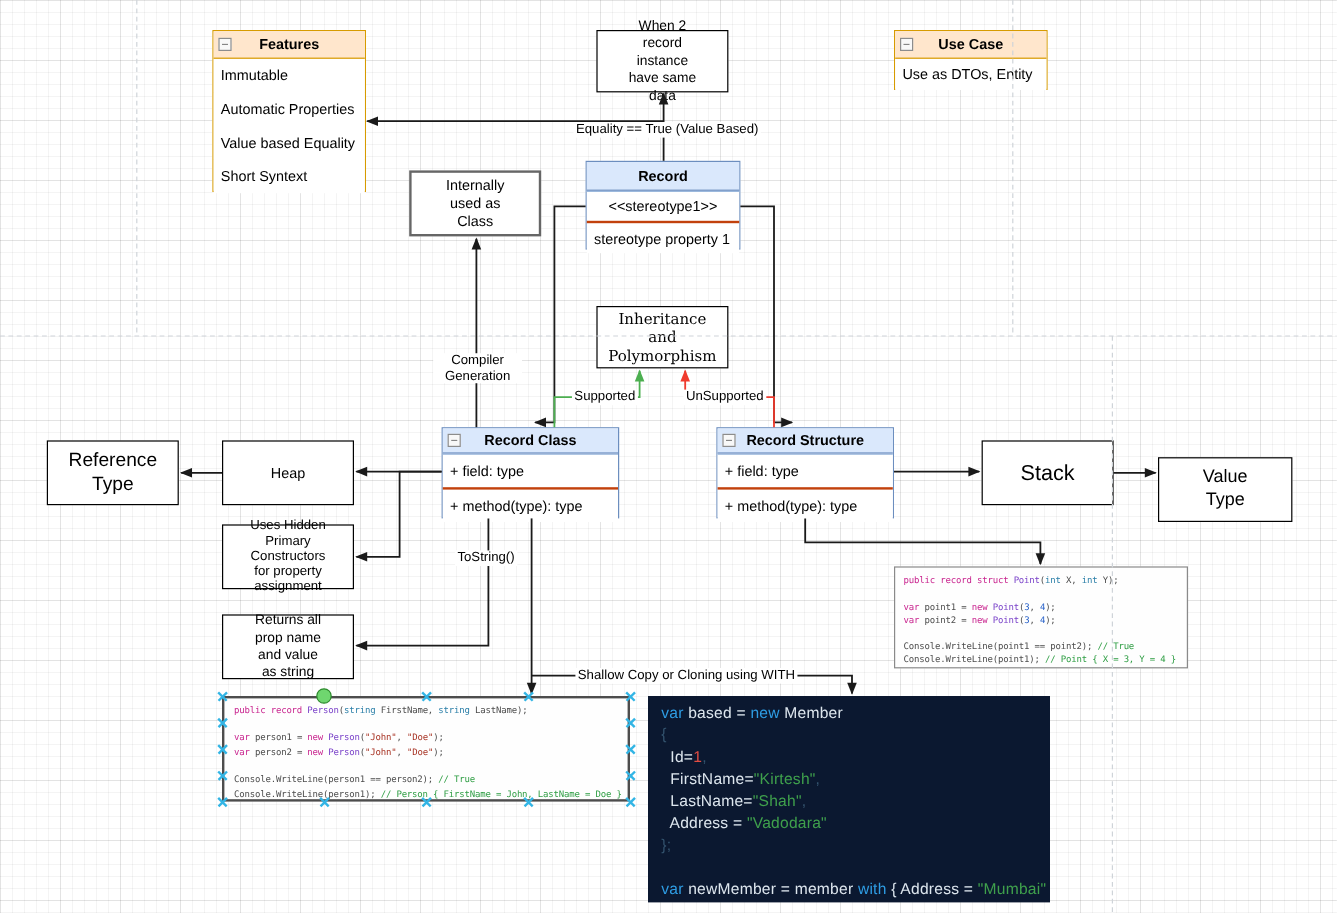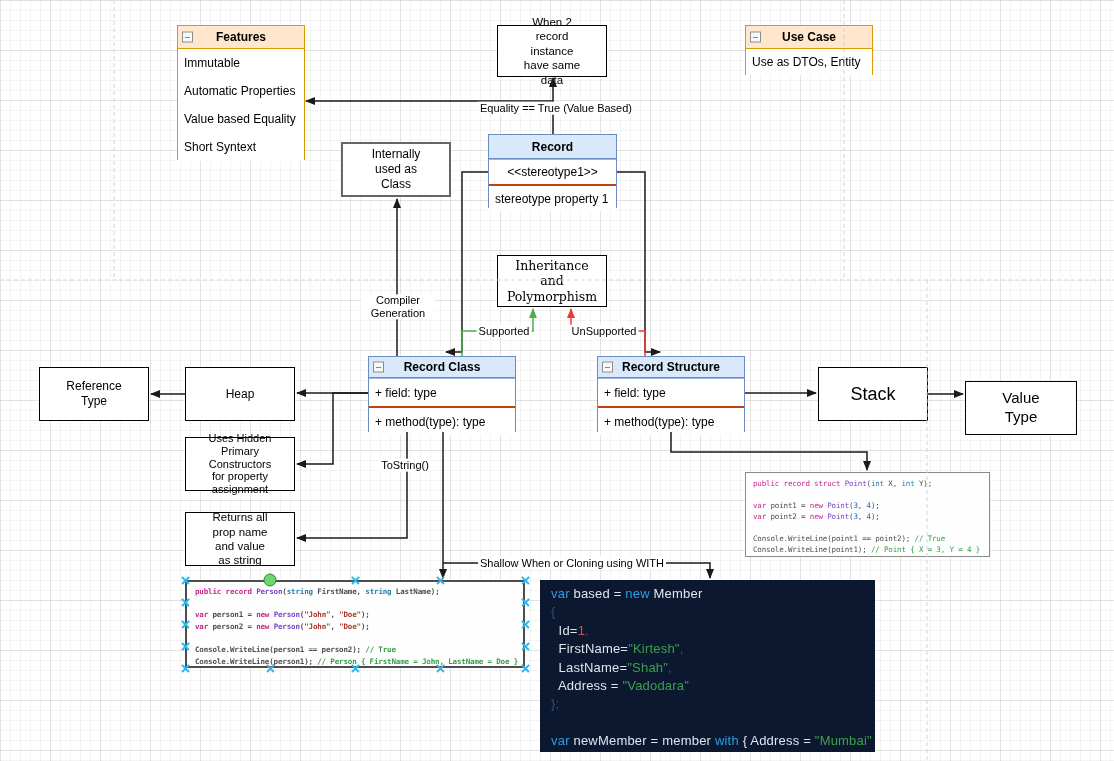--- a/index.html
+++ b/index.html
@@ -191,21 +191,21 @@
       <span>Record Structure</span>
     </div>
     <div class="trow" style="height:27px;">
         <span>+ field: type</span>
       </div>
     <div class="trow sep" style="height:27px;">
         <span>+ method(type): type</span>
       </div>
   </div>
 
-  <div class="abs box" style="left:39px;top:367px;width:110px;height:54px;font-size:12px;">
+  <div class="abs box" style="left:39px;top:367px;width:110px;height:54px;font-size:16px;">
     <span>Reference Type</span>
   </div>
   <div class="abs box" style="left:185px;top:367px;width:110px;height:54px;font-size:12px;">
     <span>Heap</span>
   </div>
   <div class="abs box" style="left:185px;top:437px;width:110px;height:54px;font-size:11px;line-height:1.15;">
     <span>Uses Hidden Primary Constructors for property assignment</span>
   </div>
   <div class="abs box" style="left:185px;top:512px;width:110px;height:54px;font-size:11.5px;">
     <span>Returns all prop name and value as string</span>
@@ -221,21 +221,21 @@
   <div class="abs code" style="left:745px;top:472px;width:245px;height:85px;">
       <div class="cl"><span class="tk-kw">public record struct </span><span class="tk-ty">Point</span><span class="tk-pl">(</span><span class="tk-tb">int</span><span class="tk-pl"> X, </span><span class="tk-tb">int</span><span class="tk-pl"> Y);</span></div>
       <div class="cl">&nbsp;</div>
       <div class="cl"><span class="tk-kw">var</span><span class="tk-pl"> point1 = </span><span class="tk-kw">new</span><span class="tk-pl"> </span><span class="tk-ty">Point</span><span class="tk-pl">(</span><span class="tk-num">3</span><span class="tk-pl">, </span><span class="tk-num">4</span><span class="tk-pl">);</span></div>
       <div class="cl"><span class="tk-kw">var</span><span class="tk-pl"> point2 = </span><span class="tk-kw">new</span><span class="tk-pl"> </span><span class="tk-ty">Point</span><span class="tk-pl">(</span><span class="tk-num">3</span><span class="tk-pl">, </span><span class="tk-num">4</span><span class="tk-pl">);</span></div>
       <div class="cl">&nbsp;</div>
       <div class="cl"><span class="tk-pl">Console.WriteLine(point1 == point2); </span><span class="tk-com">// True</span></div>
       <div class="cl"><span class="tk-pl">Console.WriteLine(point1); </span><span class="tk-com">// Point { X = 3, Y = 4 }</span></div>
     </div>
 
-  <div class="abs code code2" style="left:185px;top:580px;width:340px;height:88px;font-weight:bold;">
+  <div class="abs code code2" style="left:185px;top:580px;width:340px;height:88px;">
       <div class="cl"><span class="tk-kw">public record </span><span class="tk-ty">Person</span><span class="tk-pl">(</span><span class="tk-tb">string</span><span class="tk-pl"> FirstName, </span><span class="tk-tb">string</span><span class="tk-pl"> LastName);</span></div>
       <div class="cl">&nbsp;</div>
       <div class="cl"><span class="tk-kw">var</span><span class="tk-pl"> person1 = </span><span class="tk-kw">new</span><span class="tk-pl"> </span><span class="tk-ty">Person</span><span class="tk-pl">(</span><span class="tk-str">"John"</span><span class="tk-pl">, </span><span class="tk-str">"Doe"</span><span class="tk-pl">);</span></div>
       <div class="cl"><span class="tk-kw">var</span><span class="tk-pl"> person2 = </span><span class="tk-kw">new</span><span class="tk-pl"> </span><span class="tk-ty">Person</span><span class="tk-pl">(</span><span class="tk-str">"John"</span><span class="tk-pl">, </span><span class="tk-str">"Doe"</span><span class="tk-pl">);</span></div>
       <div class="cl">&nbsp;</div>
       <div class="cl"><span class="tk-pl">Console.WriteLine(person1 == person2); </span><span class="tk-com">// True</span></div>
       <div class="cl"><span class="tk-pl">Console.WriteLine(person1); </span><span class="tk-com">// Person { FirstName = John, LastName = Doe }</span></div>
     </div>
 
   <div class="abs darkcode" style="left:540px;top:580px;width:335px;height:172px;">
@@ -267,15 +267,15 @@
     <div class="selx" style="left:440px;top:668px;"></div>
     <div class="selx" style="left:525px;top:668px;"></div>
     <div class="greendot" style="left:270px;top:580px;"></div>
   </div>
 
   <div class="elabel" style="left:556px;top:108px;">Equality == True (Value Based)</div>
   <div class="elabel wrap" style="left:398px;top:307px;">Compiler Generation</div>
   <div class="elabel" style="left:405px;top:465px;">ToString()</div>
   <div class="elabel" style="left:504px;top:331px;">Supported</div>
   <div class="elabel" style="left:604px;top:331px;">UnSupported</div>
-  <div class="elabel" style="left:572px;top:563px;">Shallow When or Cloning using WITH</div>
+  <div class="elabel" style="left:572px;top:563px;">Shallow Copy or Cloning using WITH</div>
 
 </div>
 
 </body></html>

